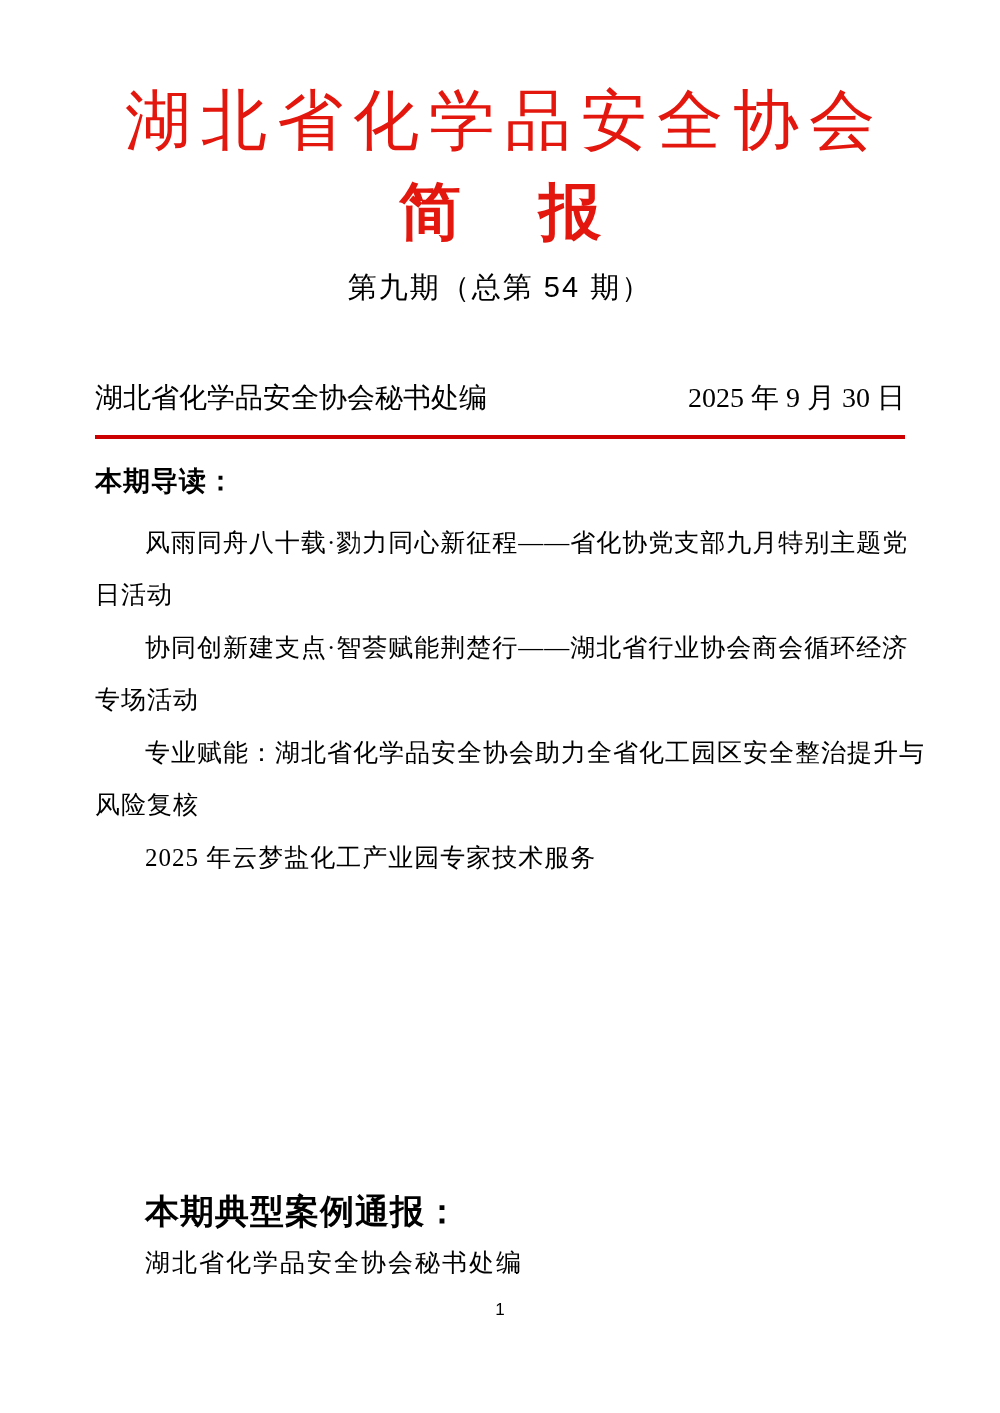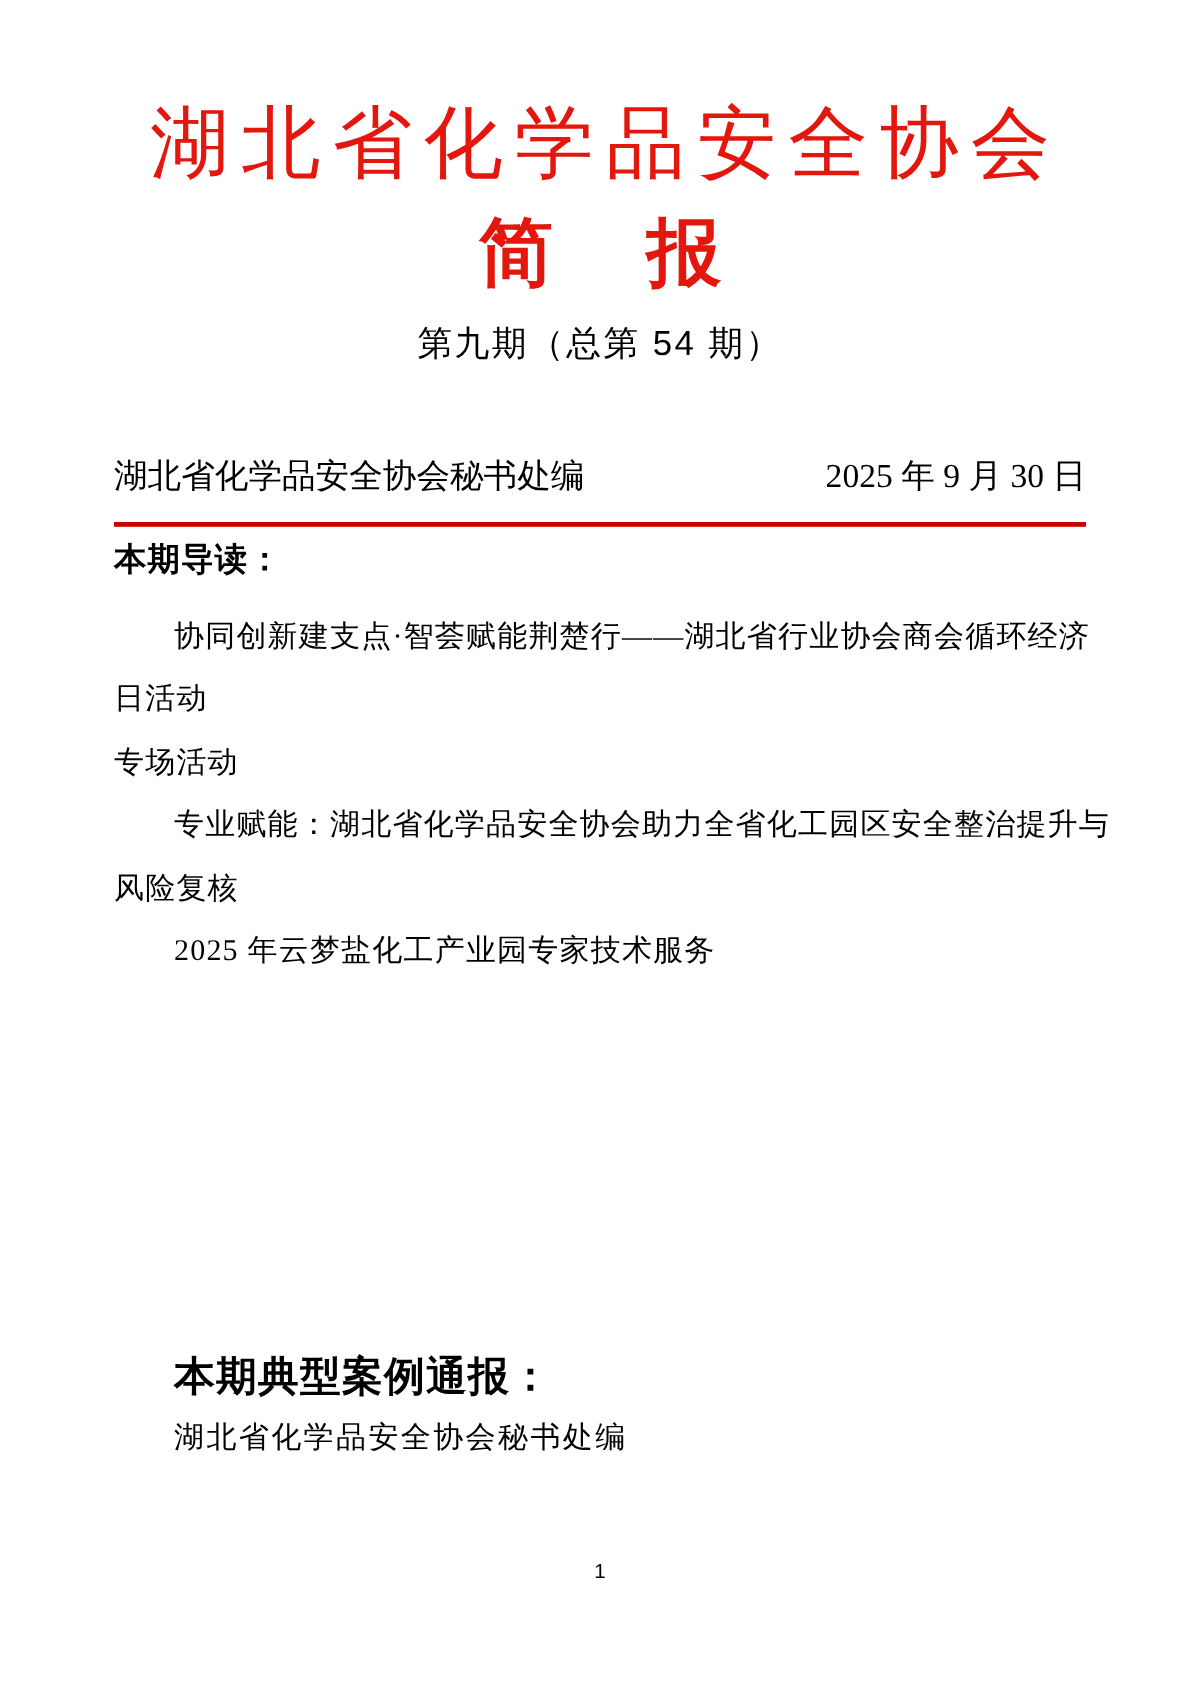--- a/index.html
+++ b/index.html
@@ -64,22 +64,22 @@
     align-items: baseline;
     font-size: 28px;
     line-height: 1.35;
   }
   .red-rule {
     margin-top: 18px;
     height: 4px;
     background: var(--rule-red);
   }
   .toc-heading {
-    margin-top: 12px;
-    font-family: Liberation Mono, monospace;
+    margin-top: 24px;
+    font-family: Liberation Sans, sans-serif;
     font-weight: 700;
     font-size: 27px;
     line-height: 1.4;
     letter-spacing: 1px;
   }
   .toc-lines {
     margin-top: 16px;
     font-size: 25px;
     line-height: 52.5px;
     letter-spacing: 1px;
@@ -127,22 +127,23 @@
     <span>湖北省化学品安全协会秘书处编</span>
     <span>2025 年 9 月 30 日</span>
   </div>
 
   <div class="red-rule"></div>
 
   <div class="toc-heading">本期导读：</div>
 
   <div class="toc-lines">
 
+  <div class="line indent">风雨同舟八十载·勠力同心新征程——省化协党支部九月特别主题党</div>
+      <div class="line">日活动</div>
       <div class="line indent">协同创新建支点·智荟赋能荆楚行——湖北省行业协会商会循环经济</div>
-      <div class="line">日活动</div>
       <div class="line">专场活动</div>
       <div class="line indent">专业赋能：湖北省化学品安全协会助力全省化工园区安全整治提升与</div>
       <div class="line">风险复核</div>
       <div class="line indent">2025 年云梦盐化工产业园专家技术服务</div>
     </div>
 
   <div class="cases-heading">本期典型案例通报：</div>
 
   <div class="case-item">湖北省化学品安全协会秘书处编</div>
 

